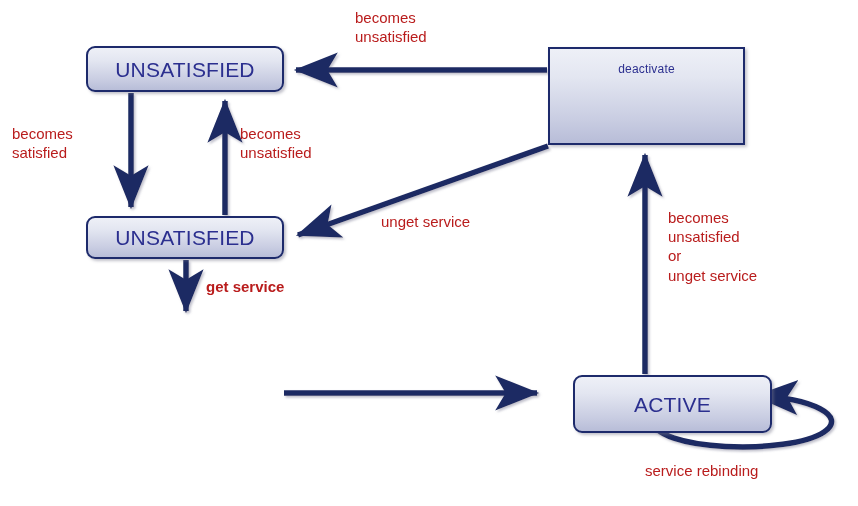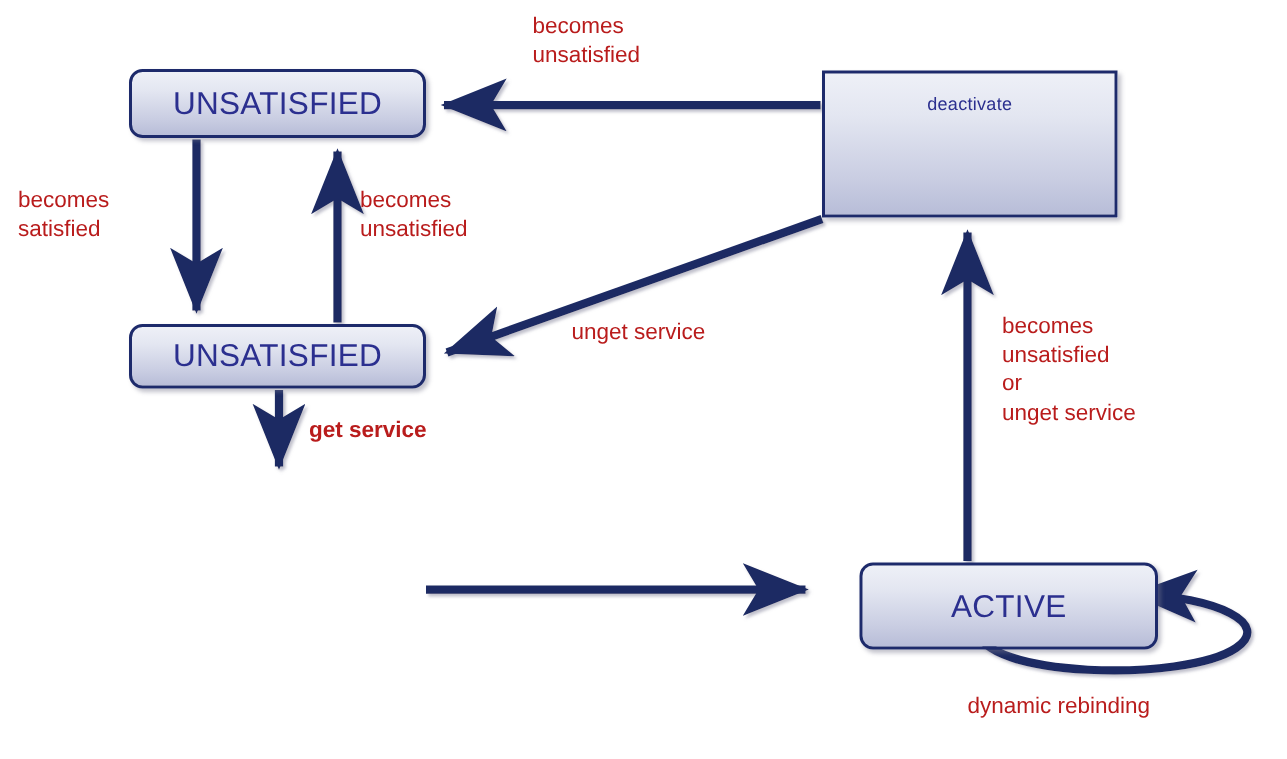--- a/index.html
+++ b/index.html
@@ -121,15 +121,15 @@
 
   <div class="edge-label" style="left:381px; top:212px;">unget service</div>
 
   <div class="edge-label" style="left:206px; top:277px;font-weight:bold;">get service</div>
 
   <div class="edge-label" style="left:668px; top:208px;">becomes
 unsatisfied
 or
 unget service</div>
 
-  <div class="edge-label" style="left:645px; top:461px;">dynamic rebinding</div>
+  <div class="edge-label" style="left:645px; top:461px;">service rebinding</div>
 
 </div>
 
 </body></html>

